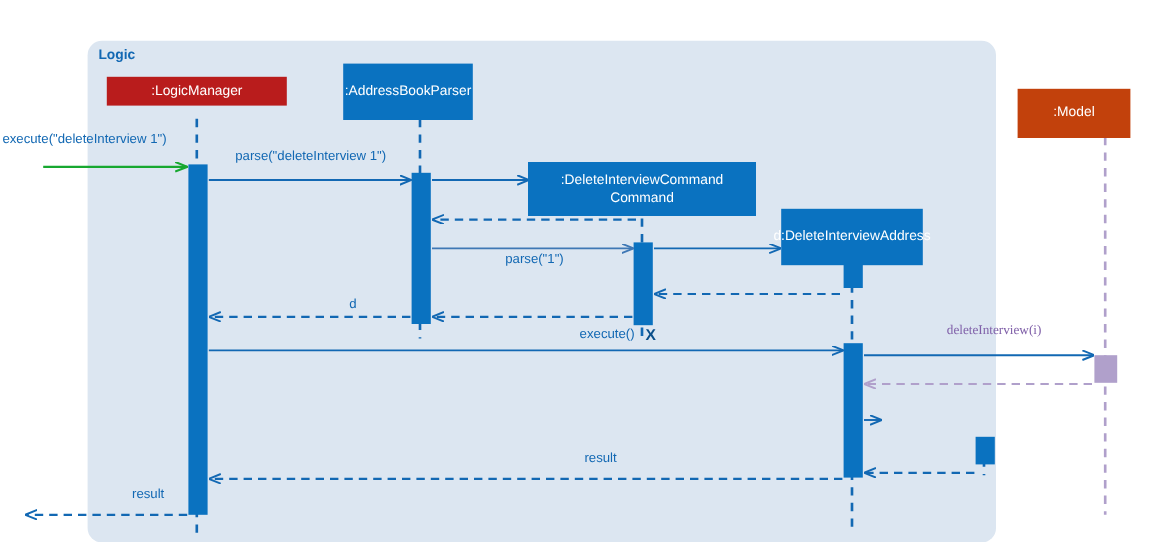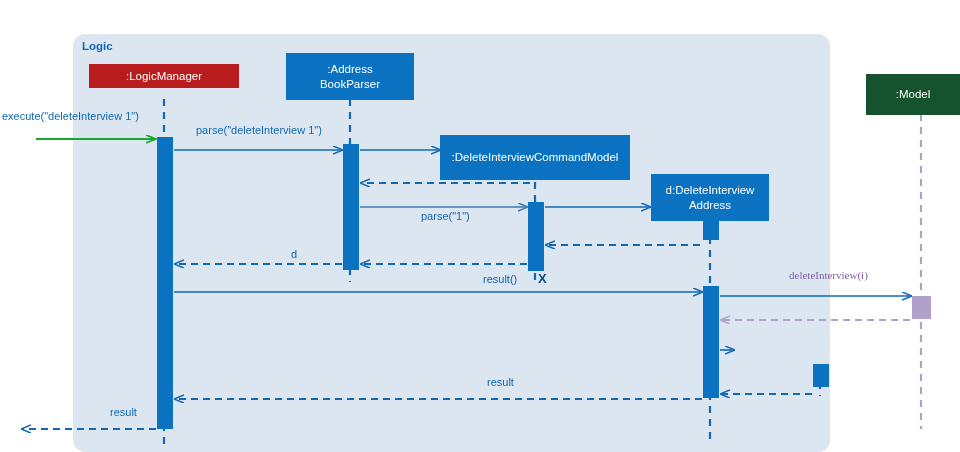--- a/index.html
+++ b/index.html
@@ -85,49 +85,49 @@
 
     <line x1="156" y1="405" x2="22" y2="405" stroke="#1268b3" stroke-width="1.8" stroke-dasharray="7,5" marker-end="url(#ah-blue)"></line>
   </svg>
 
   <div class="panel-title" style="left:82px;top:16px;">Logic</div>
 
   <div class="part-box" style="left:89px;top:40px;width:150px;height:24px;background:#b91c1c;">
     <span>:LogicManager</span>
   </div>
 
-  <div class="part-box" style="left:286px;top:29px;width:128px;height:47px;background:#0a72c0;flex-direction:column;">
+  <div class="part-box" style="left:286px;top:29px;width:108px;height:47px;background:#0a72c0;flex-direction:row;">
     <span>:Address</span>
     <span>BookParser</span>
   </div>
 
-  <div class="part-box" style="left:440px;top:111px;width:190px;height:45px;background:#0a72c0;">
+  <div class="part-box" style="left:440px;top:111px;width:190px;height:45px;background:#0a72c0;flex-direction:column;">
     <span>:DeleteInterviewCommand</span>
-    <span>Model</span>
+    <span>Command</span>
   </div>
 
-  <div class="part-box" style="left:651px;top:150px;width:118px;height:47px;background:#0a72c0;flex-direction:column;">
+  <div class="part-box" style="left:651px;top:150px;width:118px;height:47px;background:#0a72c0;flex-direction:row;">
     <span>d:DeleteInterview</span>
     <span>Address</span>
   </div>
 
 
-  <div class="part-box" style="left:866px;top:50px;width:94px;height:41px;background:#14532d;text-align:right;">
+  <div class="part-box" style="left:848px;top:50px;width:94px;height:41px;background:#c2410c;text-align:right;">
     <span>:Model</span>
   </div>
 
   <div class="msg" style="left:2px;top:86px;color:#1268b3;">execute("deleteInterview 1")</div>
 
   <div class="msg" style="left:196px;top:100px;">parse("deleteInterview 1")</div>
 
   <div class="msg" style="left:421px;top:186px;">parse("1")</div>
 
   <div class="msg" style="left:291px;top:224px;">d</div>
 
-  <div class="msg" style="left:483px;top:249px;">result()</div>
+  <div class="msg" style="left:483px;top:249px;">execute()</div>
 
   <div class="xmark" style="left:538px;top:247px;">X</div>
 
   <div class="msg-model" style="left:789px;top:245px;">deleteInterview(i)</div>
 
   <div class="msg" style="left:487px;top:352px;">result</div>
 
   <div class="msg" style="left:110px;top:382px;">result</div>
 
 </div>

